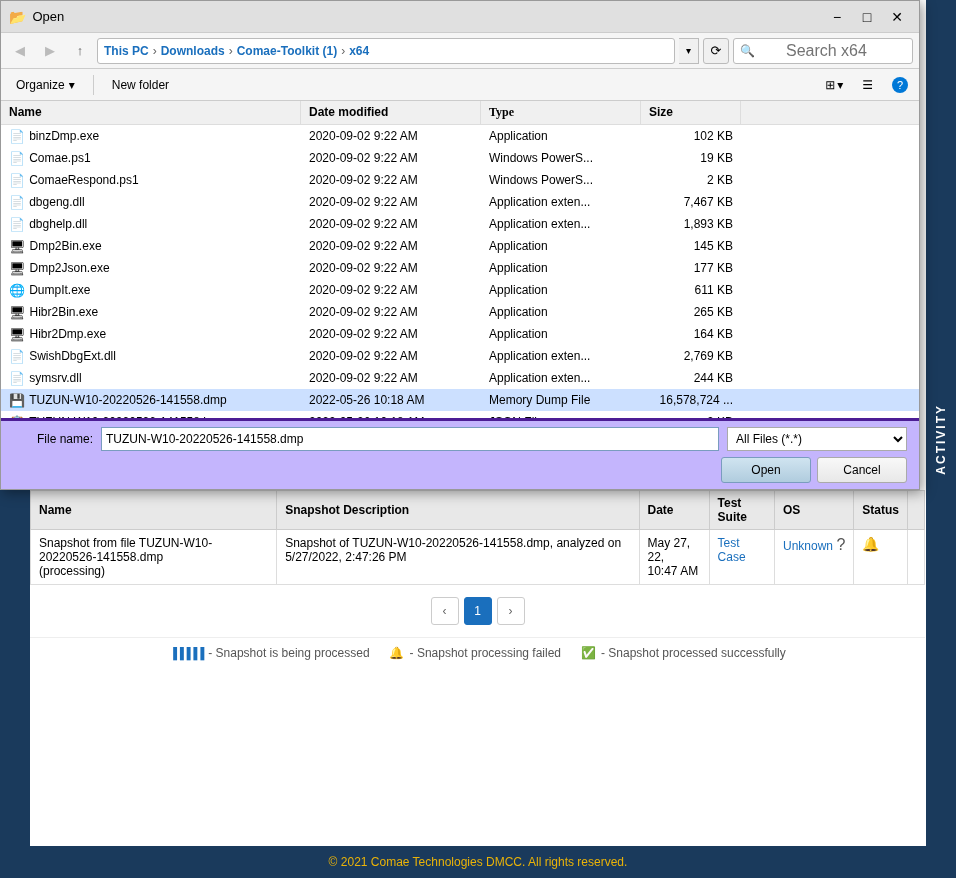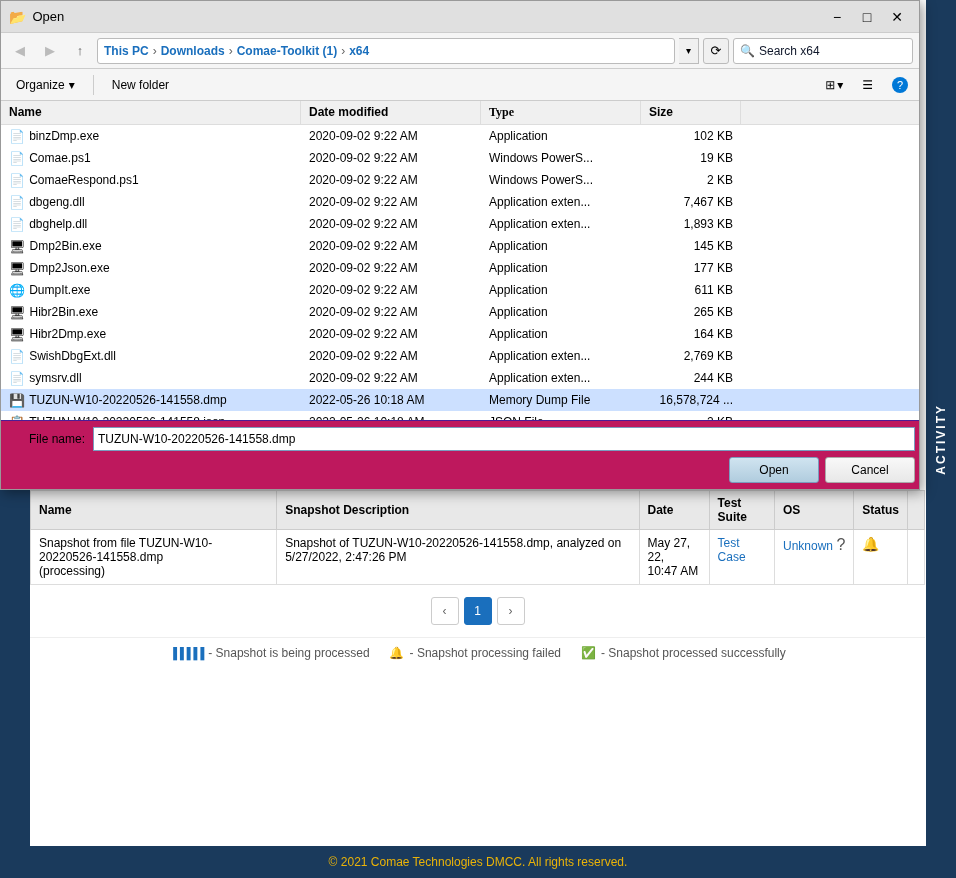--- a/index.html
+++ b/index.html
@@ -362,23 +362,23 @@
       width: 300px;
       display: flex;
       align-items: center;
     }
     .date-cell { width: 180px; }
     .type-cell { width: 160px; }
     .size-cell { width: 100px; text-align: right; }
 
     
     .dialog-bottom {
-      padding: 6px 4px;
-      background: #be185d;
-      border-top: 1px solid #4c1d95;
+      padding: 6px 12px;
+      background: #c4b5fd;
+      border-top: 3px solid #4c1d95;
     }
     .filename-row {
       display: flex;
       align-items: center;
       gap: 8px;
       margin-bottom: 6px;
     }
     .filename-label {
       width: 80px;
       text-align: right;
@@ -518,21 +518,21 @@
       <span class="path-segment">Downloads</span>
       <span class="path-sep">›</span>
       <span class="path-segment">Comae-Toolkit (1)</span>
       <span class="path-sep">›</span>
       <span class="path-segment">x64</span>
     </div>
     <div class="addr-dropdown">▾</div>
     <div class="addr-refresh">⟳</div>
     <div class="search-box">
       <span>🔍</span>
-      <span style="color:#0f172a;font-size:12px;">Search x64</span>
+      <span style="color:#737373;font-size:16px;margin-left:27px;">Search x64</span>
     </div>
   </div>
 
   <div class="dialog-toolbar">
     <button class="toolbar-btn">
       <span>Organize</span>
       <span>▾</span>
     </button>
     <div class="toolbar-sep"></div>
     <button class="toolbar-btn">
@@ -688,19 +688,22 @@
       <div class="file-cell size-cell">2 KB</div>
     </div>
         </div>
     </div>
   </div>
 
   <div class="dialog-bottom">
     <div class="filename-row">
       <span class="filename-label">File name:</span>
       <input class="filename-input" type="text" value="TUZUN-W10-20220526-141558.dmp" style="">
+      <select class="filetype-select">
+        <option>All Files (*.*)</option>
+      </select>
     </div>
     <div class="dialog-action-buttons">
       <button class="action-btn primary">Open</button>
       <button class="action-btn">Cancel</button>
     </div>
   </div>
 </div>
 
 </body></html>

